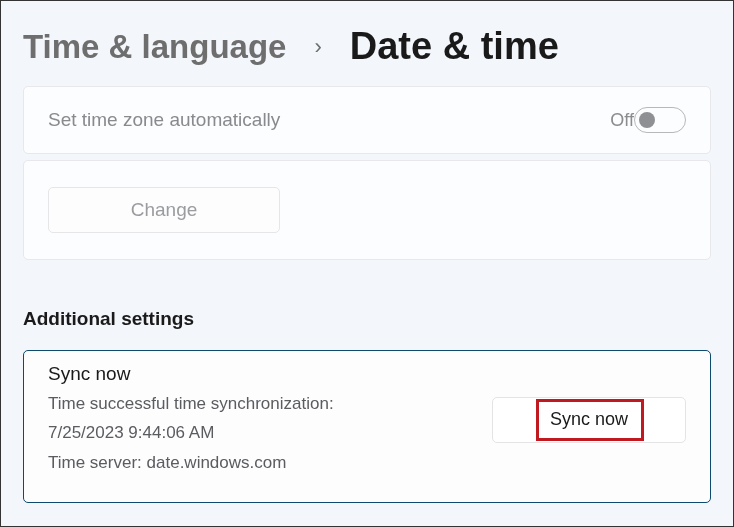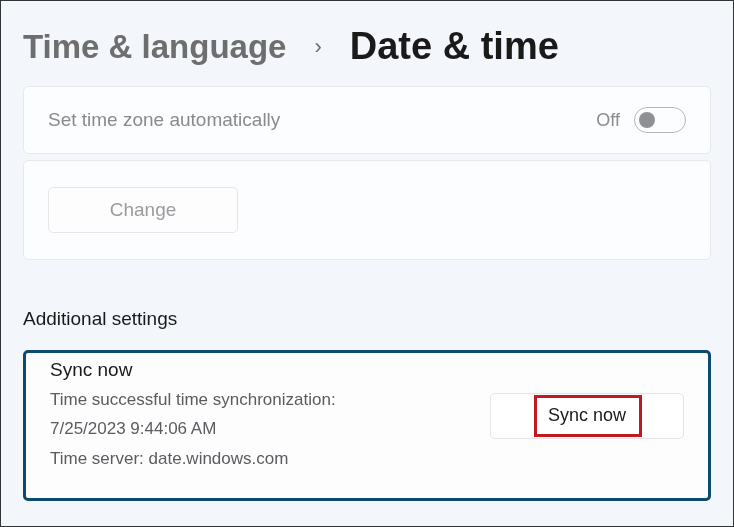--- a/index.html
+++ b/index.html
@@ -51,21 +51,20 @@
       justify-content: space-between;
       padding: 20px 24px;
     }
     .card-label {
       font-size: 19px;
       color: #888a8e;
     }
     .toggle-wrap {
       display: flex;
       align-items: center;
-      gap: 14px;
     }
     .toggle-state {
       font-size: 18px;
       color: #8a8c90;
     }
     .toggle {
       width: 52px;
       height: 26px;
       border-radius: 14px;
       border: 1.5px solid #b6b8bc;
@@ -76,40 +75,40 @@
     .toggle-knob {
       position: absolute;
       width: 16px;
       height: 16px;
       border-radius: 50%;
       background: #8e9094;
       top: 3.5px;
       left: 4px;
     }
     .change-btn {
-      width: 190px;
+      width: 232px;
       height: 46px;
       background: #fdfdfd;
       border: 1px solid #e6e6e8;
       border-radius: 5px;
       font-size: 19px;
       color: #9a9ca0;
       cursor: pointer;
     }
     .section-heading {
       font-size: 19px;
-      font-weight: 400;
+      font-weight: 700;
       color: #1a1a1a;
       margin: 48px 0 20px 0;
     }
     .sync-card {
       background: #fdfdfe;
-      border: 3px solid #0c4a6e;
+      border: 1px solid #0c4a6e;
       border-radius: 5px;
-      padding: 6px 24px 26px 24px;
+      padding: 12px 24px 26px 24px;
       display: flex;
       align-items: center;
       justify-content: space-between;
     }
     .sync-info {
       display: flex;
       flex-direction: column;
       gap: 3px;
     }
     .sync-title {

